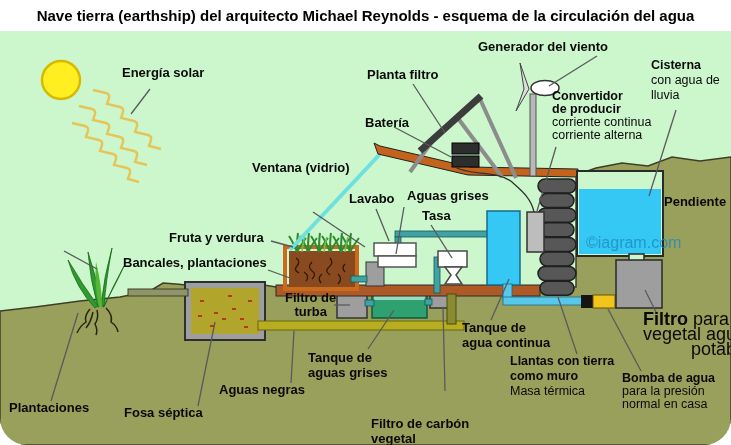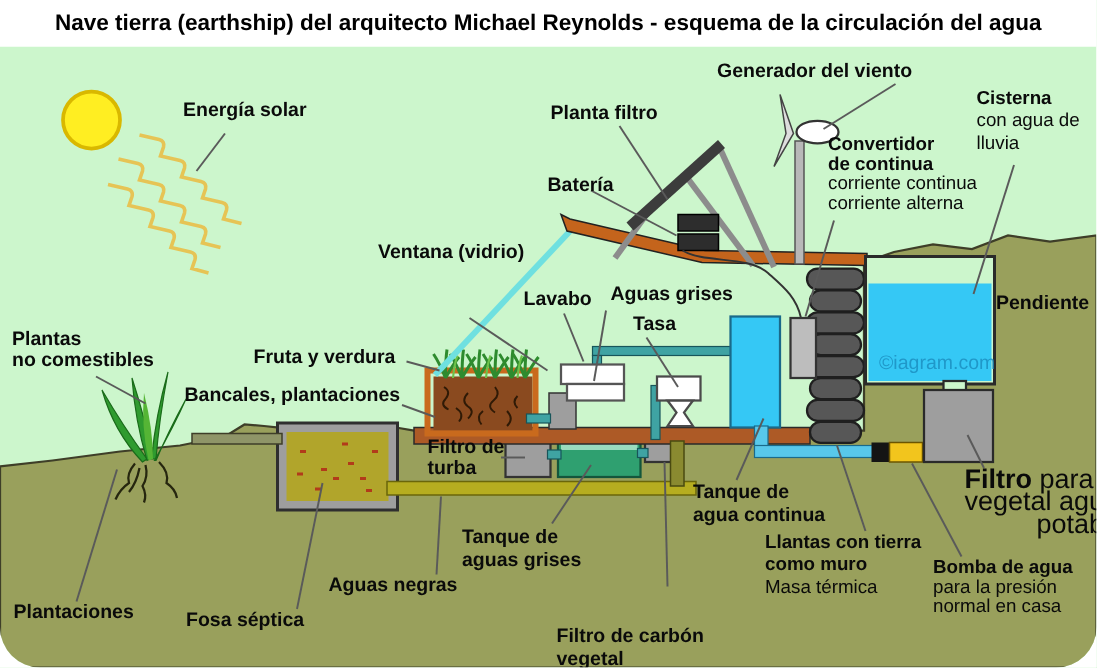--- a/index.html
+++ b/index.html
@@ -4,21 +4,21 @@
 <style>
   html,body{margin:0;padding:0;background:#fff;font-family:"Liberation Sans","DejaVu Sans",sans-serif;}
   #stage{position:relative;width:731px;height:445px;overflow:hidden;background:#fff;border-radius:27px;}
   #title-bar{position:absolute;left:0;top:0;width:731px;height:31px;background:#ffffff;
     display:flex;align-items:center;justify-content:center;font-weight:bold;font-size:15px;color:#000;}
   #scene{position:absolute;left:0;top:31px;width:731px;height:414px;}
   #diagram-svg{position:absolute;left:0;top:0;}
   #labels{position:absolute;left:0;top:0;width:731px;height:445px;z-index:3;pointer-events:none;}
   .label{position:absolute;white-space:nowrap;font-size:13px;line-height:14px;color:#0a0a0a;}
   .label span{vertical-align:top;}
-  #watermark{position:absolute;font-size:13px;color:rgba(26,138,188,0.78);z-index:3;pointer-events:none;}
+  #watermark{position:absolute;font-size:16px;color:rgba(26,138,188,0.78);z-index:3;pointer-events:none;}
   .c-bg{fill:var(--background)}
   .c-ground{fill:var(--ground)}
   .c-water{fill:var(--water)}
   .c-roof{fill:var(--roof)}
   .c-sun{fill:var(--sun)}
   .c-pipeYellow{fill:var(--pipe_yellow)}
   .c-pipeTeal{fill:var(--pipe_teal)}
   .c-pipeBlue{fill:var(--pipe_blue)}
   .c-tankGreen{fill:var(--tank_green)}
   .c-tire{fill:var(--tire_gray)}
@@ -268,21 +268,21 @@
         <div><span style="font-weight: bold;">Planta filtro</span></div>
       </div>
       <div class="label" style="left: 478px; top: 40px; line-height: 14px;">
         <div><span style="font-weight: bold;">Generador del viento</span></div>
       </div>
       <div class="label" style="left: 333px; top: 116px; line-height: 14px; padding-left: 32px;">
         <div><span style="font-weight: bold;">Batería</span></div>
       </div>
       <div class="label" style="left: 552px; top: 90px; font-size: 12.5px; line-height: 13px;">
         <div><span style="font-weight: bold;">Convertidor</span></div>
-        <div><span style="font-weight: bold;">de continua</span></div>
+        <div><span style="font-weight: bold;">de producir</span></div>
         <div><span style="font-weight: normal;">corriente continua</span></div>
         <div><span style="font-weight: normal;">corriente alterna</span></div>
       </div>
       <div class="label" style="left: 651px; top: 58px; font-size: 12.5px; line-height: 15px;">
         <div><span style="font-weight: bold;">Cisterna</span></div>
         <div><span style="font-weight: normal;">con agua de</span></div>
         <div><span style="font-weight: normal;">lluvia</span></div>
       </div>
       <div class="label" style="left: 664px; top: 195px; line-height: 14px;">
         <div><span style="font-weight: bold;">Pendiente</span></div>
@@ -298,34 +298,30 @@
       </div>
       <div class="label" style="left: 422px; top: 209px; line-height: 14px;">
         <div><span style="font-weight: bold;">Tasa</span></div>
       </div>
       <div class="label" style="left: 169px; top: 231px; line-height: 14px;">
         <div><span style="font-weight: bold;">Fruta y verdura</span></div>
       </div>
       <div class="label" style="left: 123px; top: 256px; line-height: 14px;">
         <div><span style="font-weight: bold;">Bancales, plantaciones</span></div>
       </div>
-      <div class="label" style="left: 8px; top: 219px; line-height: 14px;">
-        <div><span style="font-weight: bold;">Plantas</span></div>
-        <div><span style="font-weight: bold;">no comestibles</span></div>
-      </div>
       <div class="label" style="left: 9px; top: 401px; line-height: 14px;">
         <div><span style="font-weight: bold;">Plantaciones</span></div>
       </div>
       <div class="label" style="left: 124px; top: 406px; line-height: 14px;">
         <div><span style="font-weight: bold;">Fosa séptica</span></div>
       </div>
       <div class="label" style="left: 219px; top: 383px; line-height: 14px;">
         <div><span style="font-weight: bold;">Aguas negras</span></div>
       </div>
-      <div class="label" style="left: 285px; top: 291px; line-height: 14px;">
+      <div class="label" style="left: 285px; top: 291px; line-height: 14px; text-align: center;">
         <div><span style="font-weight: bold;">Filtro de</span></div>
         <div><span style="font-weight: bold;">turba</span></div>
       </div>
       <div class="label" style="left: 308px; top: 350px; line-height: 15px;">
         <div><span style="font-weight: bold;">Tanque de</span></div>
         <div><span style="font-weight: bold;">aguas grises</span></div>
       </div>
       <div class="label" style="left: 371px; top: 392px; line-height: 15px; margin-top: 24px;">
         <div><span style="font-weight: bold;">Filtro de carbón</span></div>
         <div><span style="font-weight: bold;">vegetal</span></div>

